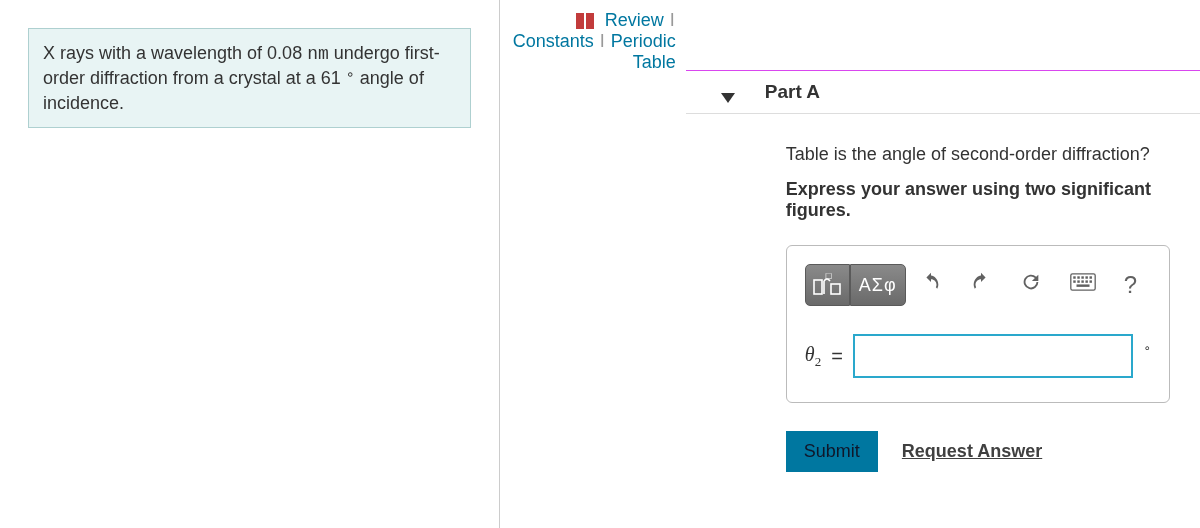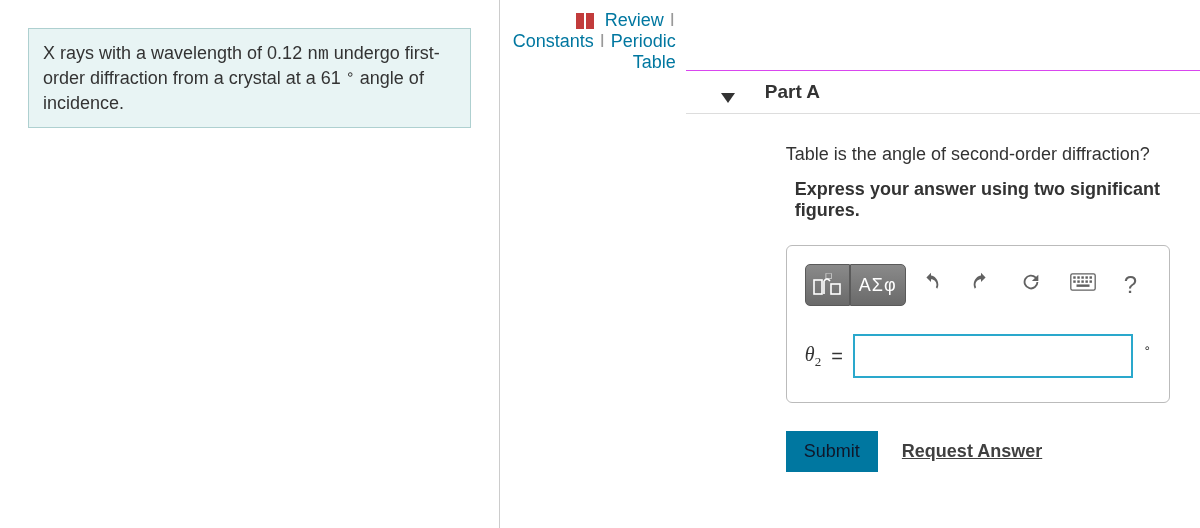--- a/index.html
+++ b/index.html
@@ -84,21 +84,20 @@
     padding: 30px 30px 0 100px;
   }
   .question {
     font-size: 18px;
     margin-bottom: 14px;
   }
   .instruction {
     font-size: 18px;
     font-weight: bold;
     margin-bottom: 24px;
-    margin-left: 9px;
   }
   .answer-area {
     border: 1px solid #bbb;
     border-radius: 6px;
     padding: 18px 18px 24px 18px;
     position: relative;
   }
   .toolbar {
     display: flex;
     align-items: center;
@@ -174,21 +173,21 @@
     text-decoration: underline;
     cursor: pointer;
   }
 </style>
 </head>
 <body>
 
 <div class="container">
   <div class="left-col">
     <div class="problem-box">
-      <span>X rays with a wavelength of 0.12 </span><span class="mono">nm</span><span> undergo first-order diffraction from a crystal at a 61 </span><span class="sup-deg">∘</span><span> angle of incidence.</span>
+      <span>X rays with a wavelength of 0.08 </span><span class="mono">nm</span><span> undergo first-order diffraction from a crystal at a 61 </span><span class="sup-deg">∘</span><span> angle of incidence.</span>
     </div>
   </div>
 
   <div class="right-col">
     <div class="top-links">
       <span class="flag-icon"><span></span><span></span></span>
       <a href="#">Review</a>
       <span class="sep">I</span>
       <a href="#">Constants</a>
       <span class="sep">I</span>

